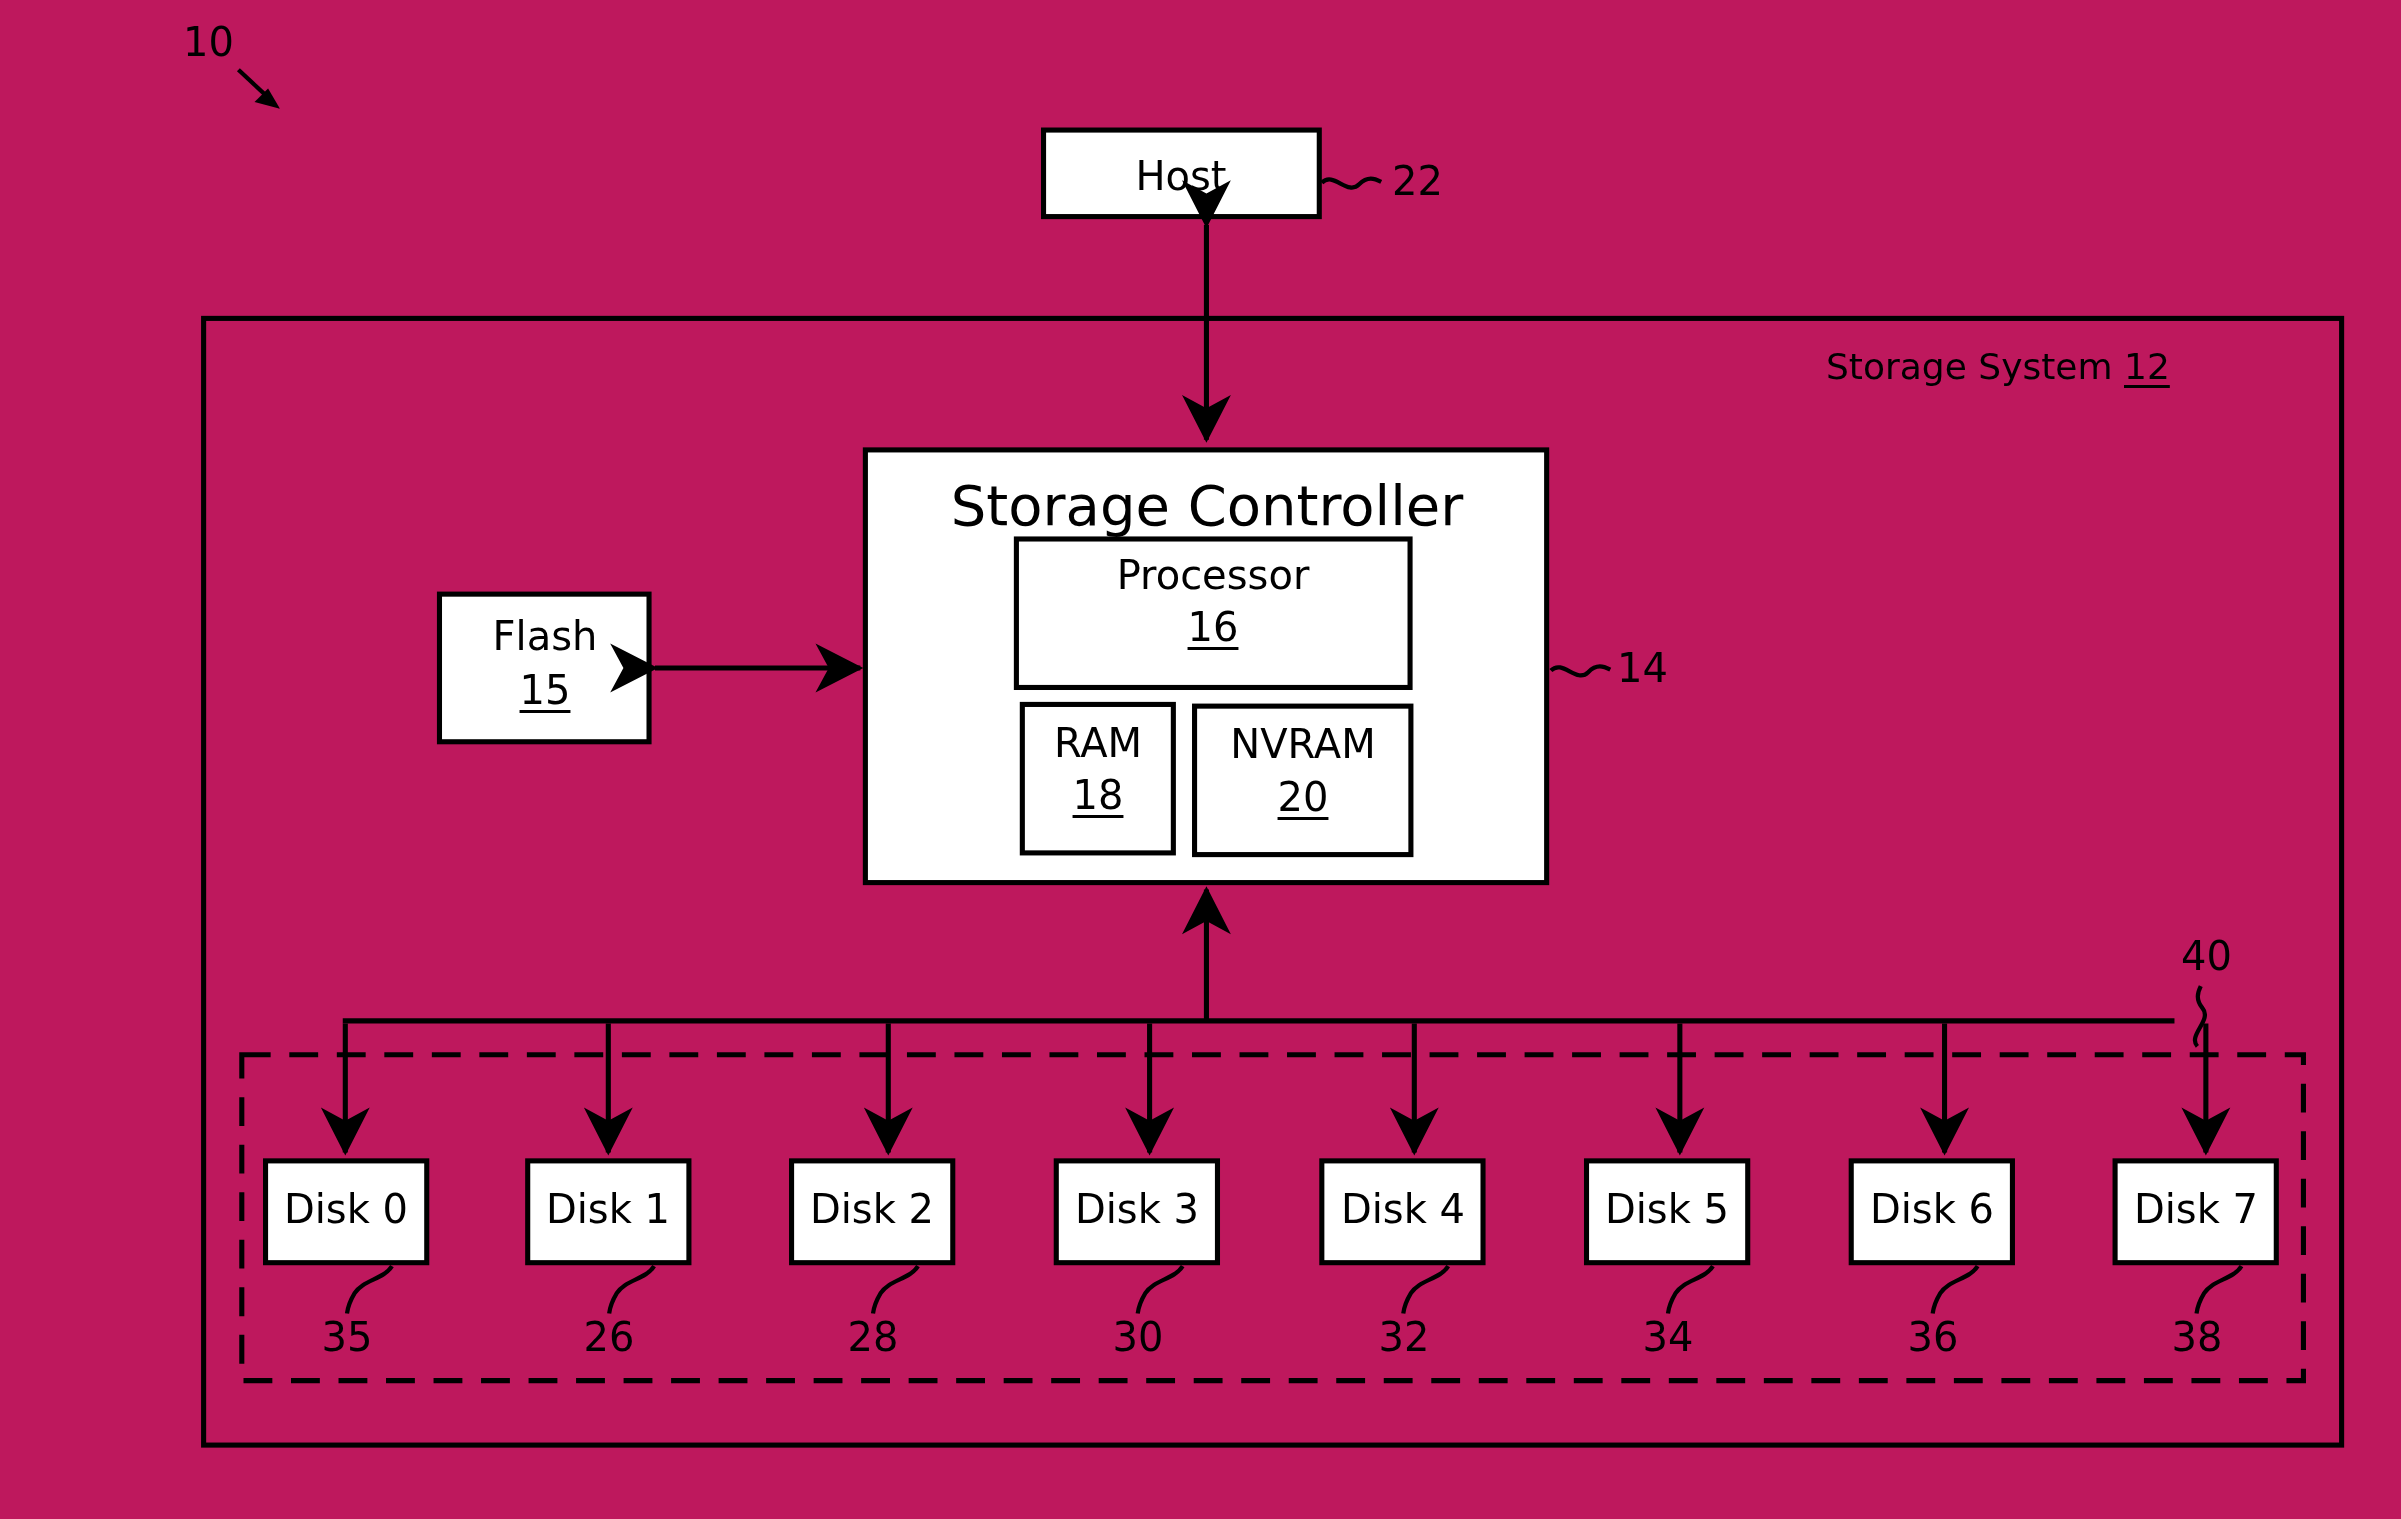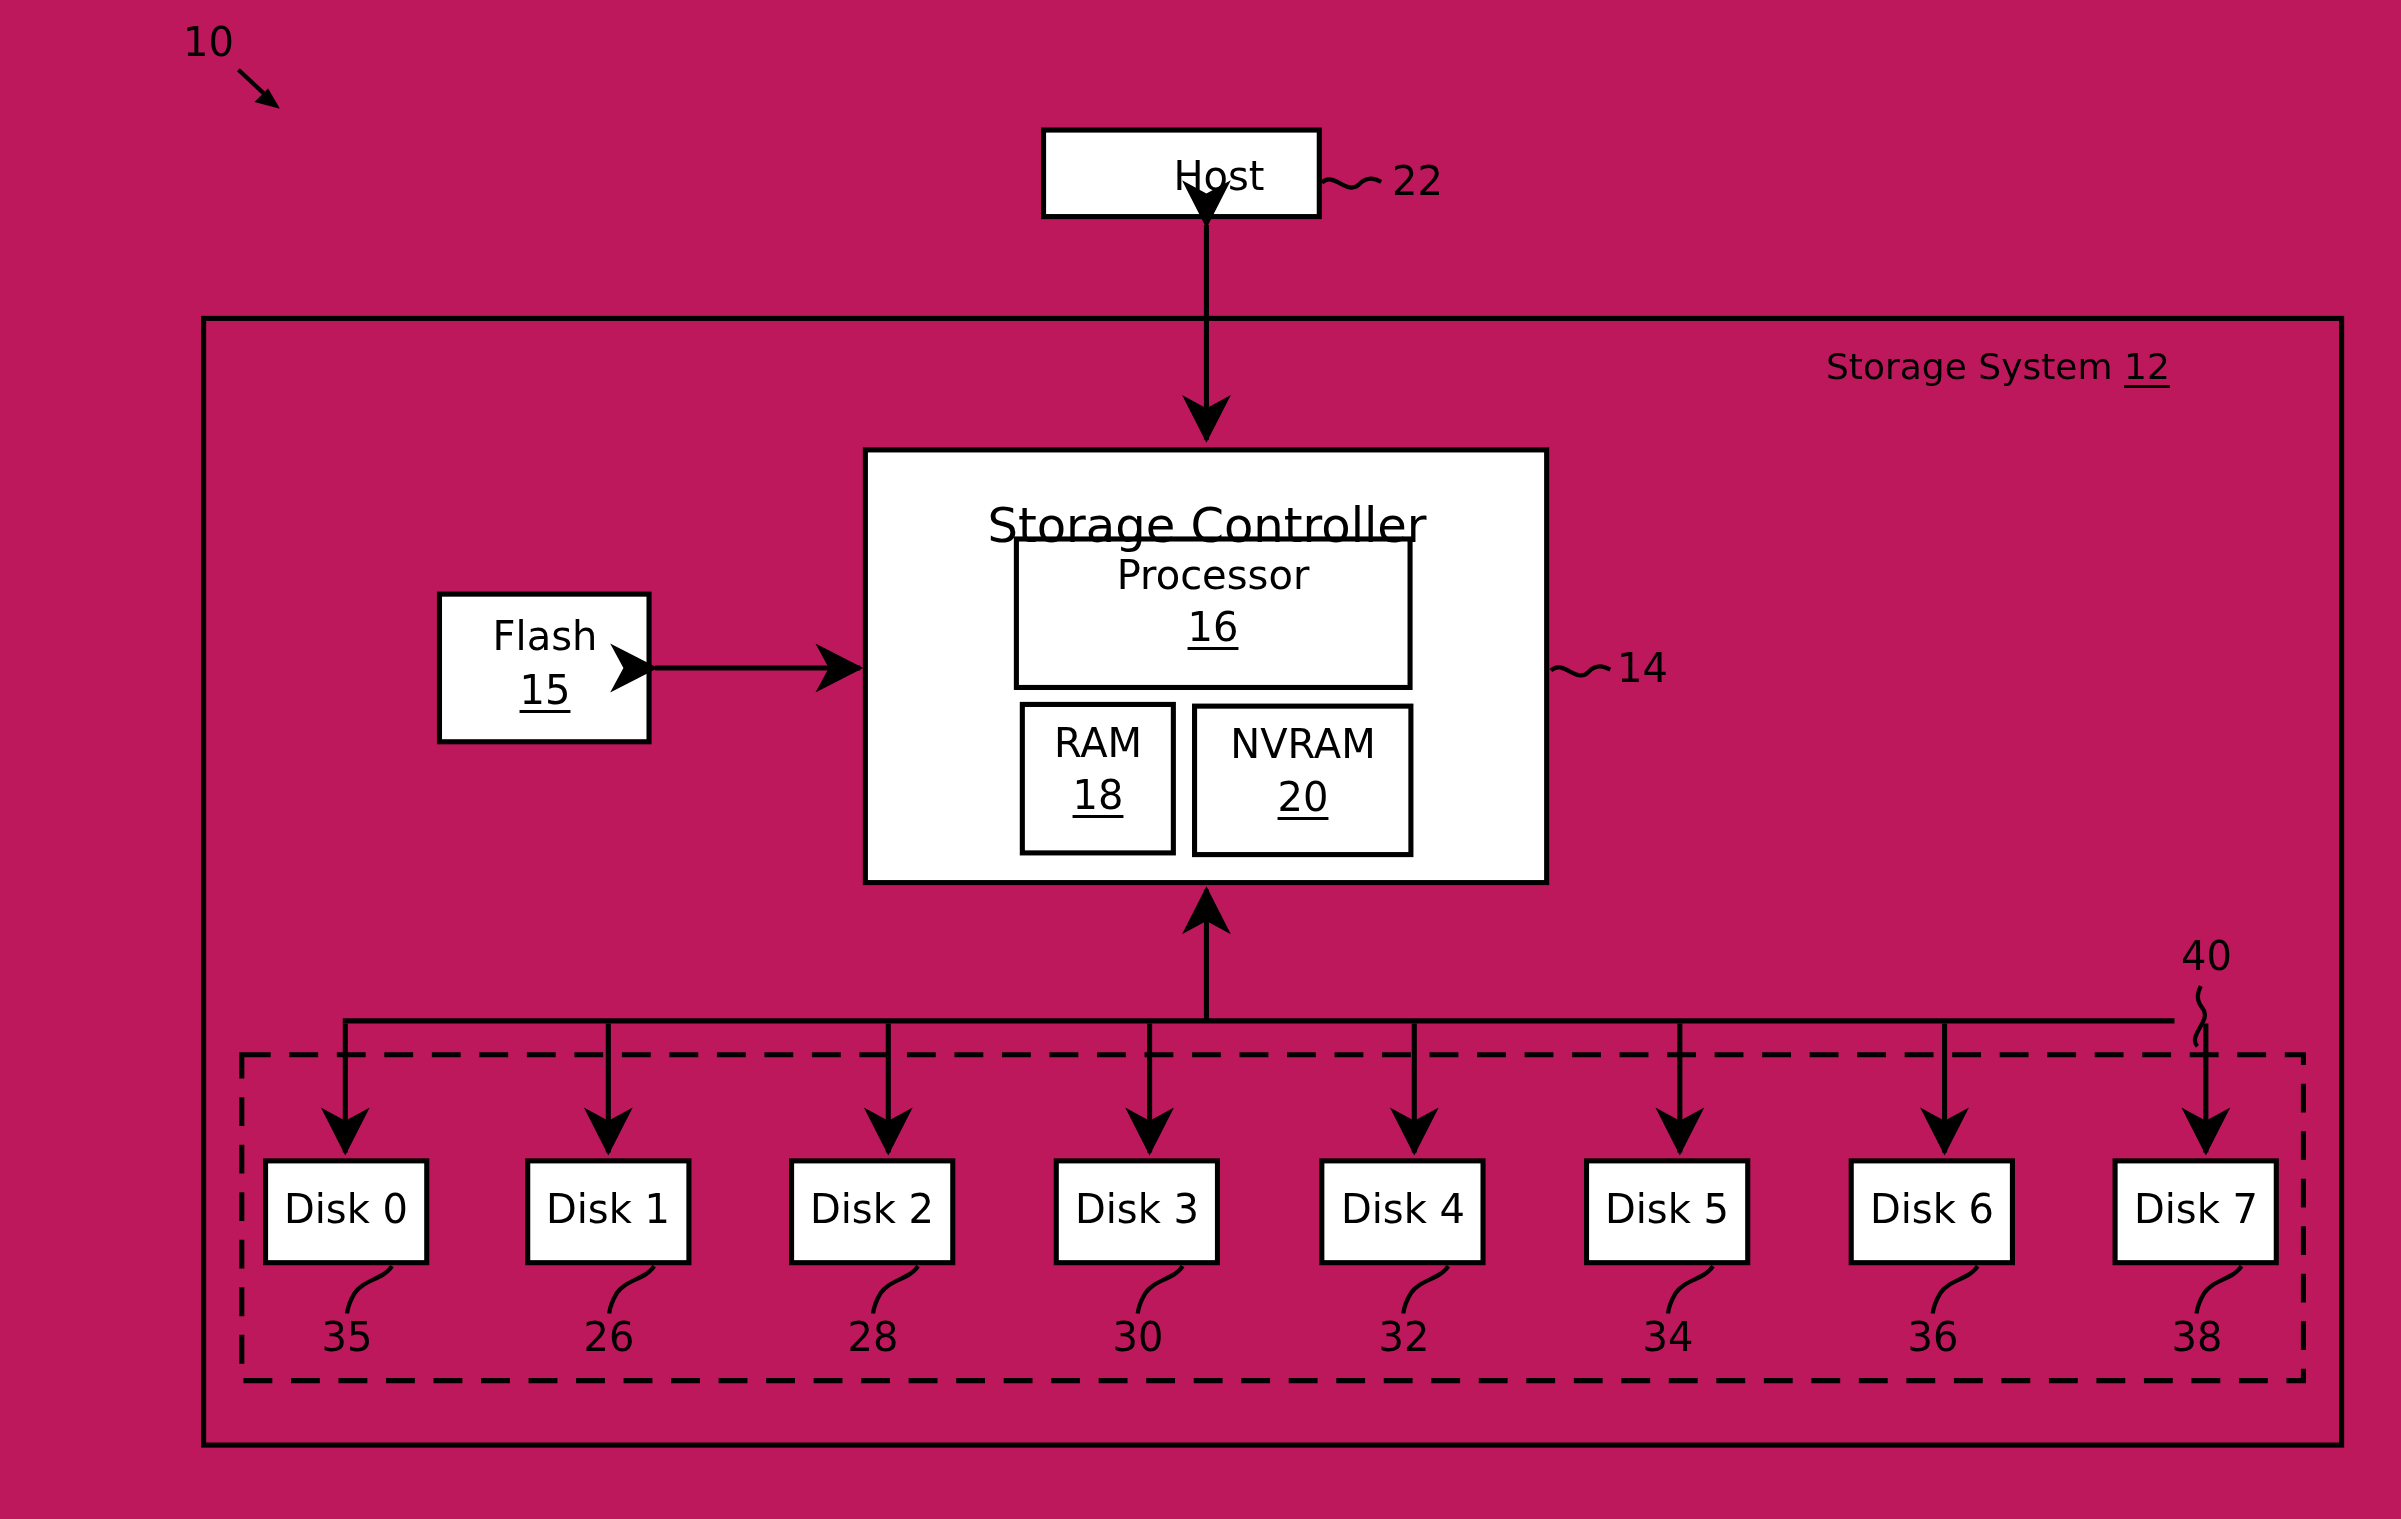--- a/index.html
+++ b/index.html
@@ -35,22 +35,21 @@
     text-align: center;
     transform: translateX(-50%);
   }
   .ref-num {
     font-size: 40px;
   }
   .box-text {
     font-size: 40px;
   }
   .box-text-lg {
-    font-size: 48px;
-    margin-top: 24px;
+    font-size: 56px;
   }
   .sys-title {
     font-size: 36px;
   }
   .u {
     text-decoration: underline;
     text-underline-offset: 6px;
     text-decoration-thickness: 3.4px;
   }
 </style>
@@ -132,21 +131,21 @@
       <path d="M2019,1492 C2009,1508 1985,1508 1975,1524 C1969,1534 1967,1540 1966,1548"></path>
       <path d="M2331,1492 C2321,1508 2297,1508 2287,1524 C2281,1534 2279,1540 2278,1548"></path>
       <path d="M2642,1492 C2632,1508 2608,1508 2598,1524 C2592,1534 2590,1540 2589,1548"></path>
     </g>
   </svg>
 
   <div class="lbl ref-num" style="left:183px; top:18.7px;">10</div>
 
   <div class="lbl sys-title" style="left:1826px; top:346px;"><span>Storage System</span> <span class="u">12</span></div>
 
-  <div class="lbl box-text center" style="left:1181px; top:153px;margin-left:38px;">Host</div>
+  <div class="lbl box-text center" style="left:1181px; top:153px;">Host</div>
   <div class="lbl ref-num" style="left:1392px; top:158px;">22</div>
 
   <div class="lbl box-text-lg center" style="left:1207px; top:473px;">Storage Controller</div>
   <div class="lbl ref-num" style="left:1617px; top:645px;">14</div>
 
   <div class="lbl box-text center" style="left:1213px; top:552px;">Processor</div>
   <div class="lbl box-text center u" style="left:1213px; top:604px;">16</div>
 
   <div class="lbl box-text center" style="left:1098px; top:720px;">RAM</div>
   <div class="lbl box-text center u" style="left:1098px; top:772px;">18</div>

